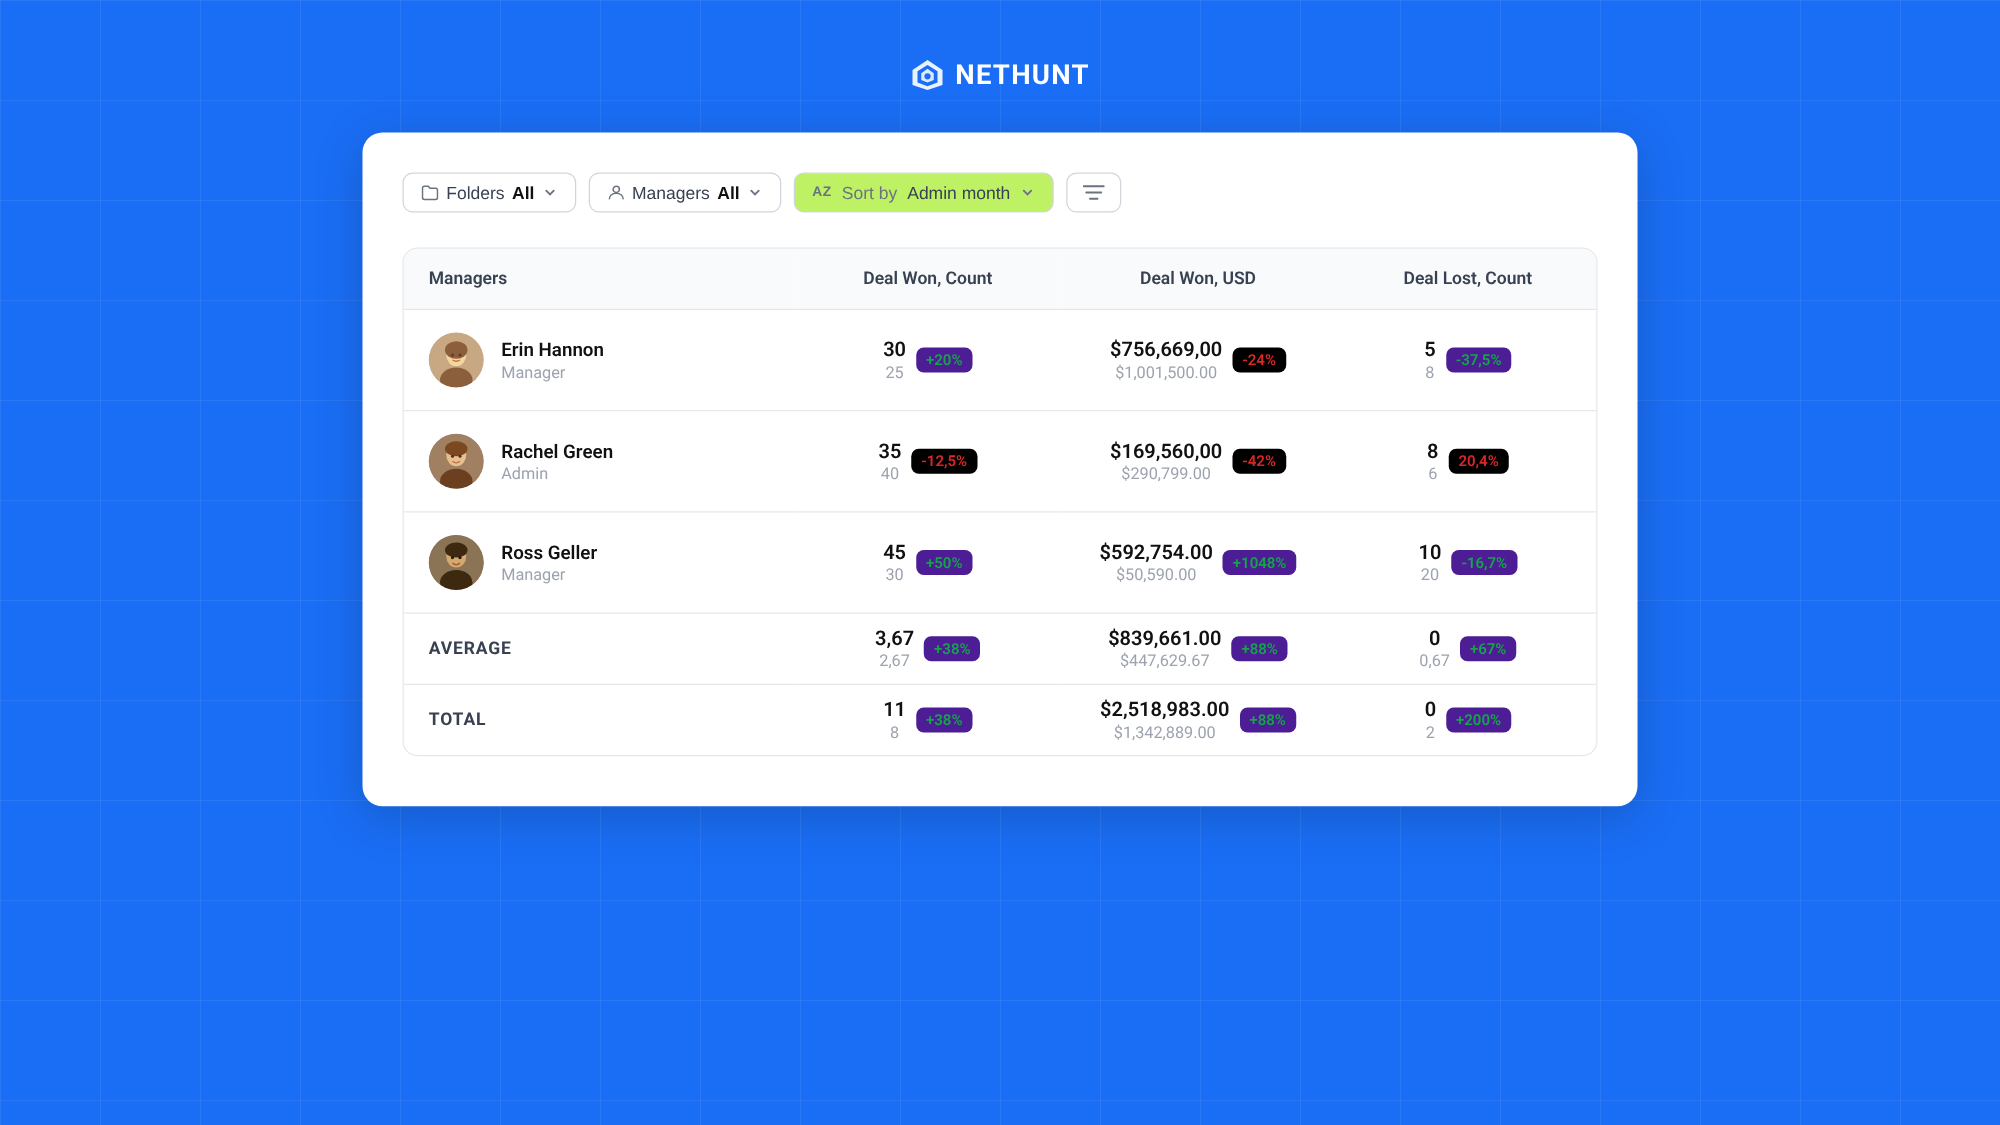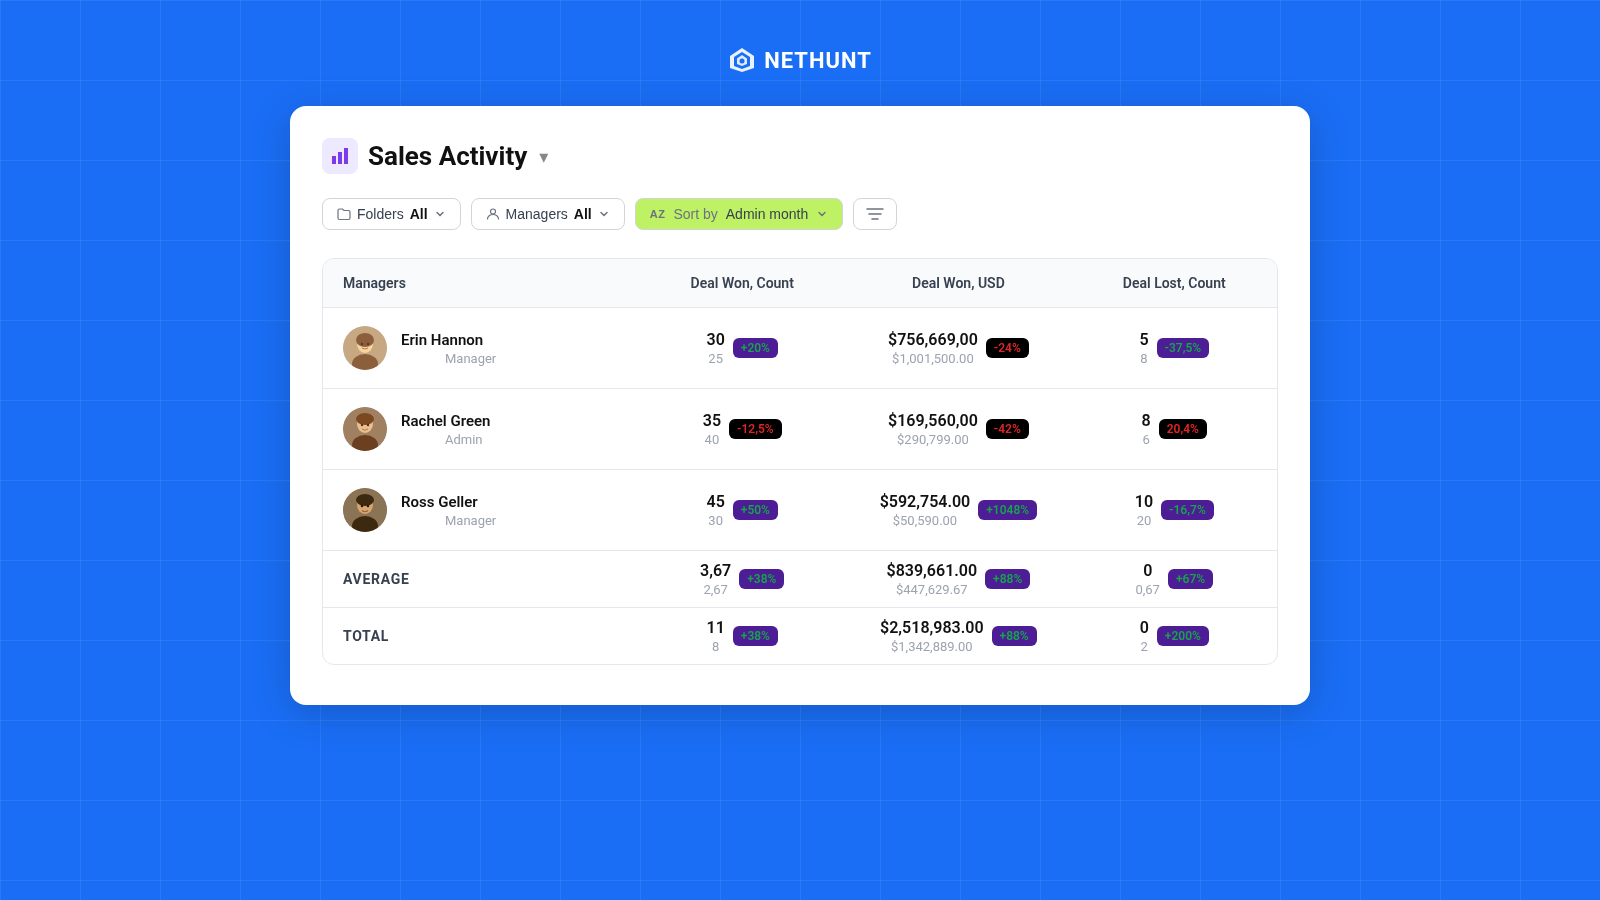--- a/index.html
+++ b/index.html
@@ -160,21 +160,21 @@
       overflow: hidden;
       flex-shrink: 0;
       background: #ddd;
       display: flex;
       align-items: center;
       justify-content: center;
       font-size: 18px;
     }
     .manager-info { display: flex; flex-direction: column; }
     .manager-name { font-size: 15px; font-weight: 600; color: #111; }
-    .manager-role { font-size: 13px; color: #9ca3af; margin-top: 2px; margin-left: 44px; }
+    .manager-role { font-size: 13px; color: #9ca3af; margin-top: 2px; }
     .metric-main { font-size: 16px; font-weight: 600; color: #111; }
     .metric-sub { font-size: 13px; color: #9ca3af; margin-top: 2px; }
     .badge-row {
       display: flex;
       align-items: center;
       justify-content: center;
       gap: 8px;
       flex-wrap: wrap;
     }
     .badge {
@@ -224,31 +224,20 @@
       <polygon points="14,6 22,11 22,20 14,23 6,20 6,11" fill="#1a6ef5"></polygon>
       <polygon points="14,9 19,12.5 19,18 14,20 9,18 9,12.5" fill="white" opacity="0.85"></polygon>
       <circle cx="14" cy="15" r="2.5" fill="#1a6ef5"></circle>
     </svg>
     <span class="logo-text">NetHunt</span>
   </div>
 </div>
 
 <div class="main-card">
 
-  <div class="card-header">
-    <div class="chart-icon-box">
-      <svg width="20" height="20" viewBox="0 0 20 20" fill="none">
-        <rect x="2" y="10" width="4" height="8" fill="#7c3aed"></rect>
-        <rect x="8" y="6" width="4" height="12" fill="#7c3aed"></rect>
-        <rect x="14" y="2" width="4" height="16" fill="#7c3aed"></rect>
-      </svg>
-    </div>
-    <span class="page-title">Sales Activity</span>
-    <span class="title-chevron">▾</span>
-  </div>
 
   <div class="filters-row">
     <button class="filter-btn">
       <svg width="14" height="14" viewBox="0 0 14 14" fill="none">
         <path d="M1 3.5C1 2.67 1.67 2 2.5 2H5.5L7 3.5H11.5C12.33 3.5 13 4.17 13 5V11C13 11.83 12.33 12.5 11.5 12.5H2.5C1.67 12.5 1 11.83 1 11V3.5Z" stroke="#6b7280" stroke-width="1.2" fill="none"></path>
       </svg>
       <span>Folders</span>
       <span class="bold-part">All</span>
       <svg width="12" height="12" viewBox="0 0 12 12">
         <path d="M3 4.5L6 7.5L9 4.5" stroke="#6b7280" stroke-width="1.5" fill="none" stroke-linecap="round"></path>

